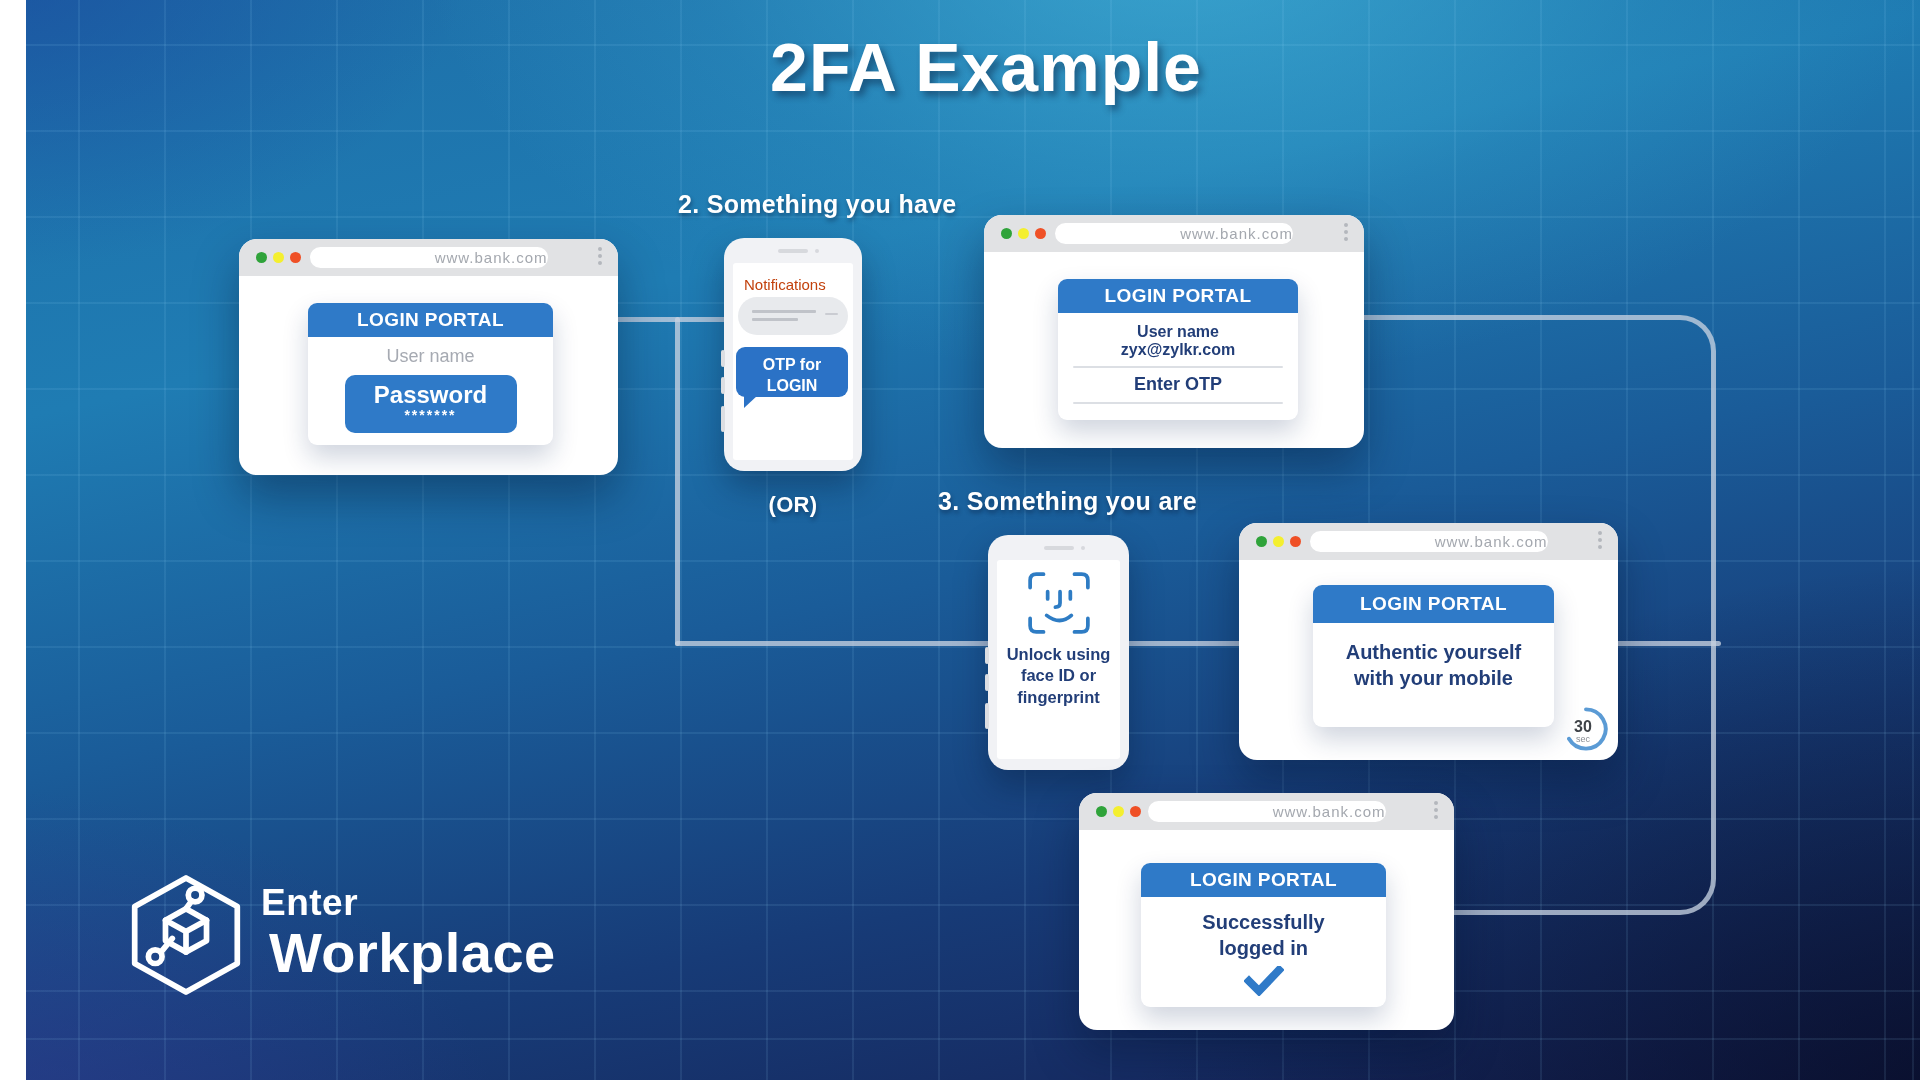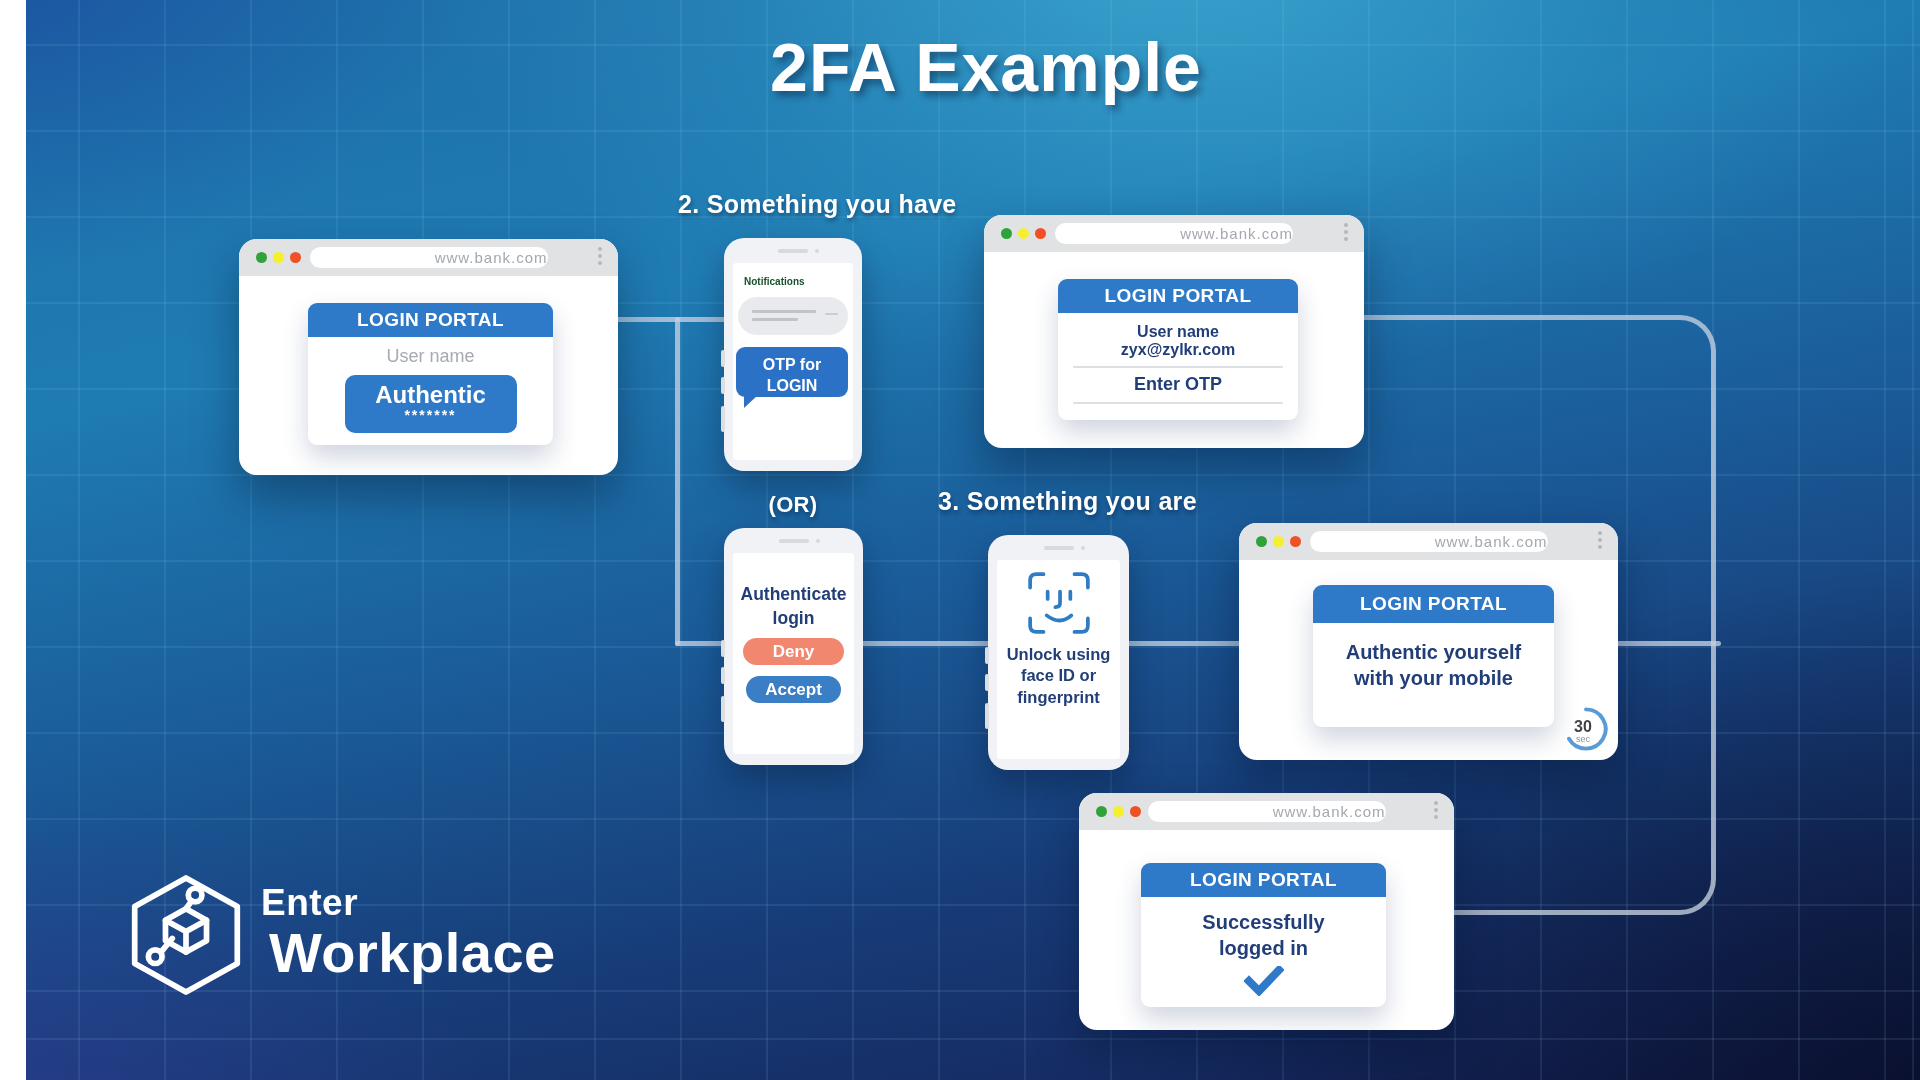--- a/index.html
+++ b/index.html
@@ -124,21 +124,21 @@
   .speaker { position:absolute; left:50%; transform:translateX(-50%); top:11px; width:30px; height:4px; border-radius:2px; background:#d7d9dd; }
   .speaker-dot { position:absolute; left:calc(50% + 22px); top:11px; width:4px; height:4px; border-radius:50%; background:#d7d9dd; }
   .screen { position:absolute; left:9px; right:9px; top:25px; bottom:11px; background:#fff; border-radius:3px; }
   .nub { position:absolute; left:-3px; width:4px; border-radius:2px; background:#dcdee2; }
   .nub.n1 { top:112px; height:17px; } .nub.n2 { top:139px; height:17px; } .nub.n3 { top:168px; height:26px; }
 
   #phone-notif { left:698px; top:238px; width:138px; height:233px; }
   #phone-auth  { left:698px; top:528px; width:139px; height:237px; }
   #phone-bio   { left:962px; top:535px; width:141px; height:235px; }
 
-  .notif-title { position:absolute; left:11px; top:13px; font-size:10px; font-weight:700; color:#14532d; }
+  .notif-title { position:absolute; left:11px; top:13px; font-size:15px; font-weight:400; color:#c2410c; }
   .notif-pill  { position:absolute; left:5px; right:5px; top:34px; height:38px; background:#e8eaed; border-radius:19px; }
   .notif-pill .l1 { position:absolute; left:14px; top:13px; width:64px; height:3px; background:#c0c3c9; border-radius:1px; }
   .notif-pill .l2 { position:absolute; left:14px; top:21px; width:46px; height:3px; background:#c0c3c9; border-radius:1px; }
   .notif-pill .l3 { position:absolute; right:10px; top:16px; width:13px; height:2px; background:#caccd2; border-radius:1px; }
   .otp-bubble {
     position:absolute; left:3px; right:5px; top:84px; height:50px; background:#2b72c6; border-radius:9px;
     color:#fff; font-size:16px; font-weight:700; text-align:center; line-height:1.32; padding-top:7px;
   }
   .bubble-tail {
     position:absolute; left:8px; bottom:-11px; width:0; height:0;
@@ -189,21 +189,21 @@
       <div class="kebab">
           <i></i>
           <i></i>
           <i></i>
         </div>
     </div>
     <div id="card-know" class="portal-card">
       <div class="portal-head">LOGIN PORTAL</div>
       <div class="username-ph">User name</div>
       <div id="pwd-btn">
-        <div class="pwd-word">Authentic</div>
+        <div class="pwd-word">Password</div>
         <div class="pwd-mask">*******</div>
       </div>
     </div>
   </div>
 
   <div id="phone-notif" class="phone">
     <div class="nub n1"></div>
     <div class="nub n2"></div>
     <div class="nub n3"></div>
     <div class="speaker"></div>
@@ -240,35 +240,20 @@
     <div id="card-otp" class="portal-card">
       <div class="portal-head">LOGIN PORTAL</div>
       <div class="u-label navy">User name</div>
       <div class="u-value navy">zyx@zylkr.com</div>
       <div class="sep"></div>
       <div class="otp-label navy">Enter OTP</div>
       <div class="sep"></div>
     </div>
   </div>
 
-  <div id="phone-auth" class="phone">
-    <div class="nub n1"></div>
-    <div class="nub n2"></div>
-    <div class="nub n3"></div>
-    <div class="speaker"></div>
-    <div class="speaker-dot"></div>
-    <div class="screen">
-      <div class="auth-prompt navy">
-        <div>Authenticate</div>
-        <div>login</div>
-      </div>
-      <div id="deny-btn" class="pill-btn">Deny</div>
-      <div id="accept-btn" class="pill-btn">Accept</div>
-    </div>
-  </div>
 
   <div id="phone-bio" class="phone">
     <div class="nub n1"></div>
     <div class="nub n2"></div>
     <div class="nub n3"></div>
     <div class="speaker"></div>
     <div class="speaker-dot"></div>
     <div class="screen">
       <svg id="faceid-icon" width="66" height="66" viewBox="0 0 64 64" fill="none" stroke="#2e7cc4" stroke-width="3.6" stroke-linecap="round" stroke-linejoin="round">
         <path d="M4,17 V10 Q4,4 10,4 H17"></path>

